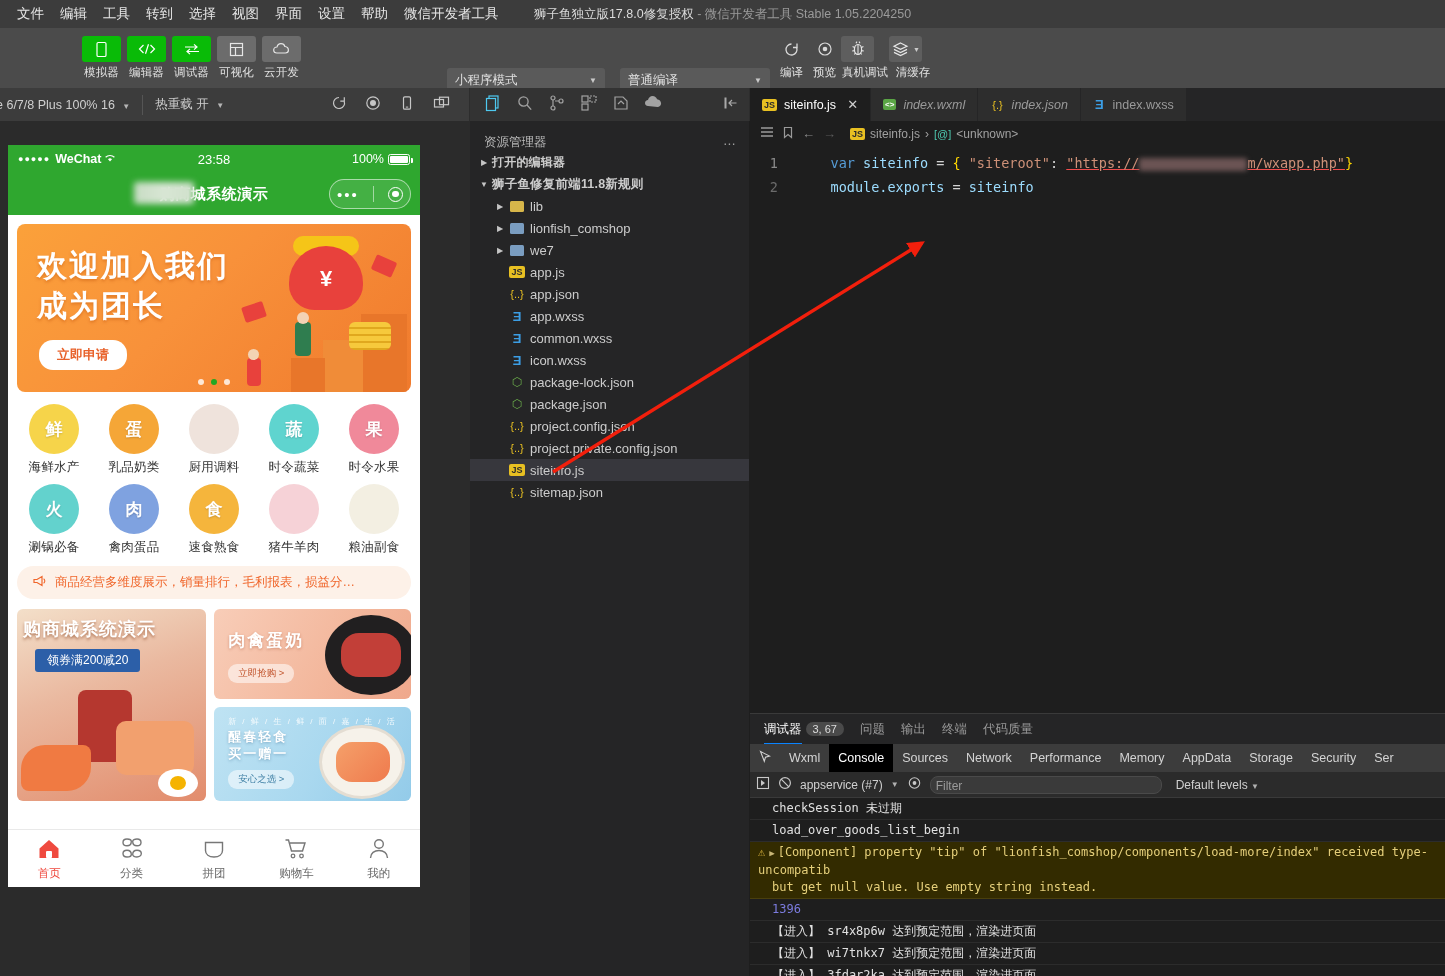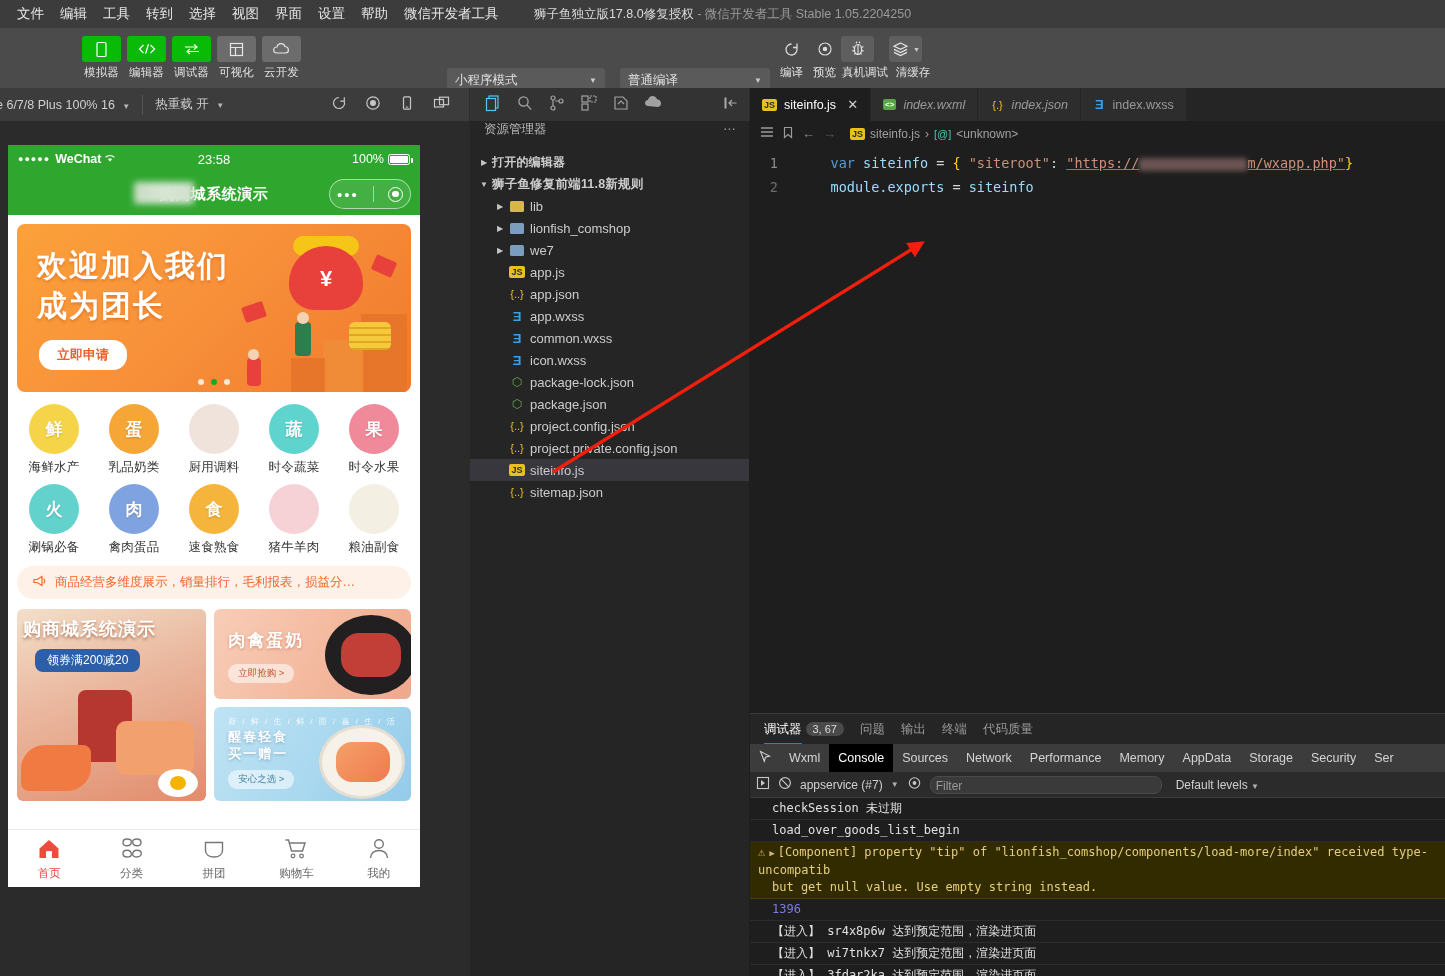--- a/index.html
+++ b/index.html
@@ -185,21 +185,21 @@
   #promo-left {
     width:49%; border-radius:6px; overflow:hidden; position:relative;
     background:linear-gradient(160deg,#f3dfc9 0%,#eab9a0 40%,#e28c6c 100%);
   }
   #promo-left .tagline {
     position:absolute; left:6px; top:8px; right:6px; color:#fff; font-size:18px;
     font-weight:bold; text-shadow:0 2px 3px rgba(120,40,0,.5); letter-spacing:1px;
   }
   #promo-left .ribbon {
     position:absolute; left:18px; top:40px; background:#2c5fa8; color:#fff;
-    font-size:12px; padding:3px 12px; border-radius:8px;
+    font-size:12px; padding:3px 12px; border-radius:3px;
   }
   #promo-left .meat{position:absolute;left:32%;top:42%;width:54px;height:72px;background:#b5372f;border-radius:8px;}
   #promo-left .shrimp{position:absolute;left:4px;bottom:10px;width:70px;height:46px;background:#f07a42;border-radius:24px 8px 24px 8px;}
   #promo-left .salmon{position:absolute;right:12px;bottom:26px;width:78px;height:54px;background:#f2a06e;border-radius:10px;}
   #promo-left .egg{position:absolute;right:8px;bottom:4px;width:40px;height:28px;background:#fff;border-radius:50%;}
   #promo-left .egg::after{content:"";position:absolute;left:12px;top:7px;width:16px;height:14px;background:#f5b301;border-radius:50%;}
 
   #promo-right { width:51%; display:flex; flex-direction:column; gap:8px;}
   #promo-r1 {
     flex:1; border-radius:6px; position:relative; overflow:hidden;
@@ -234,21 +234,21 @@
   #tabbar .tab { flex:1; text-align:center; cursor:pointer;}
   #tabbar .tab .lab { font-size:11.5px; color:#666; margin-top:1px;}
   #tabbar .tab.active .lab { color:#ef4a3f; }
 
   
   #explorer {
     position:absolute; left:470px; top:121px; width:280px; height:855px;
     background:#252526; color:#cccccc; font-size:13px; overflow:hidden;
     border-right:1px solid #1e1e1e;
   }
-  #exp-head { height:30px; display:flex; align-items:flex-start; padding:0 12px 0 14px;
+  #exp-head { height:30px; display:flex; align-items:flex-end; padding:0 12px 0 14px;
      color:#bbbbbb; font-size:12.5px; }
   #exp-head .dots { margin-left:auto; letter-spacing:1.5px; color:#a0a0a0; cursor:pointer;}
   .tree-row {
     height:22px; display:flex; align-items:center; padding-left:6px; cursor:pointer;
     white-space:nowrap; font-size:13px;
   }
   .tree-row.selected { background:#37373d; }
   .tree-row .arrow { width:16px; text-align:center; font-size:8px; color:#c5c5c5; }
   .tree-row .arrow.hidden { visibility:hidden; }
   .tree-row .ficon { width:18px; text-align:center; margin-right:4px; display:inline-flex;

